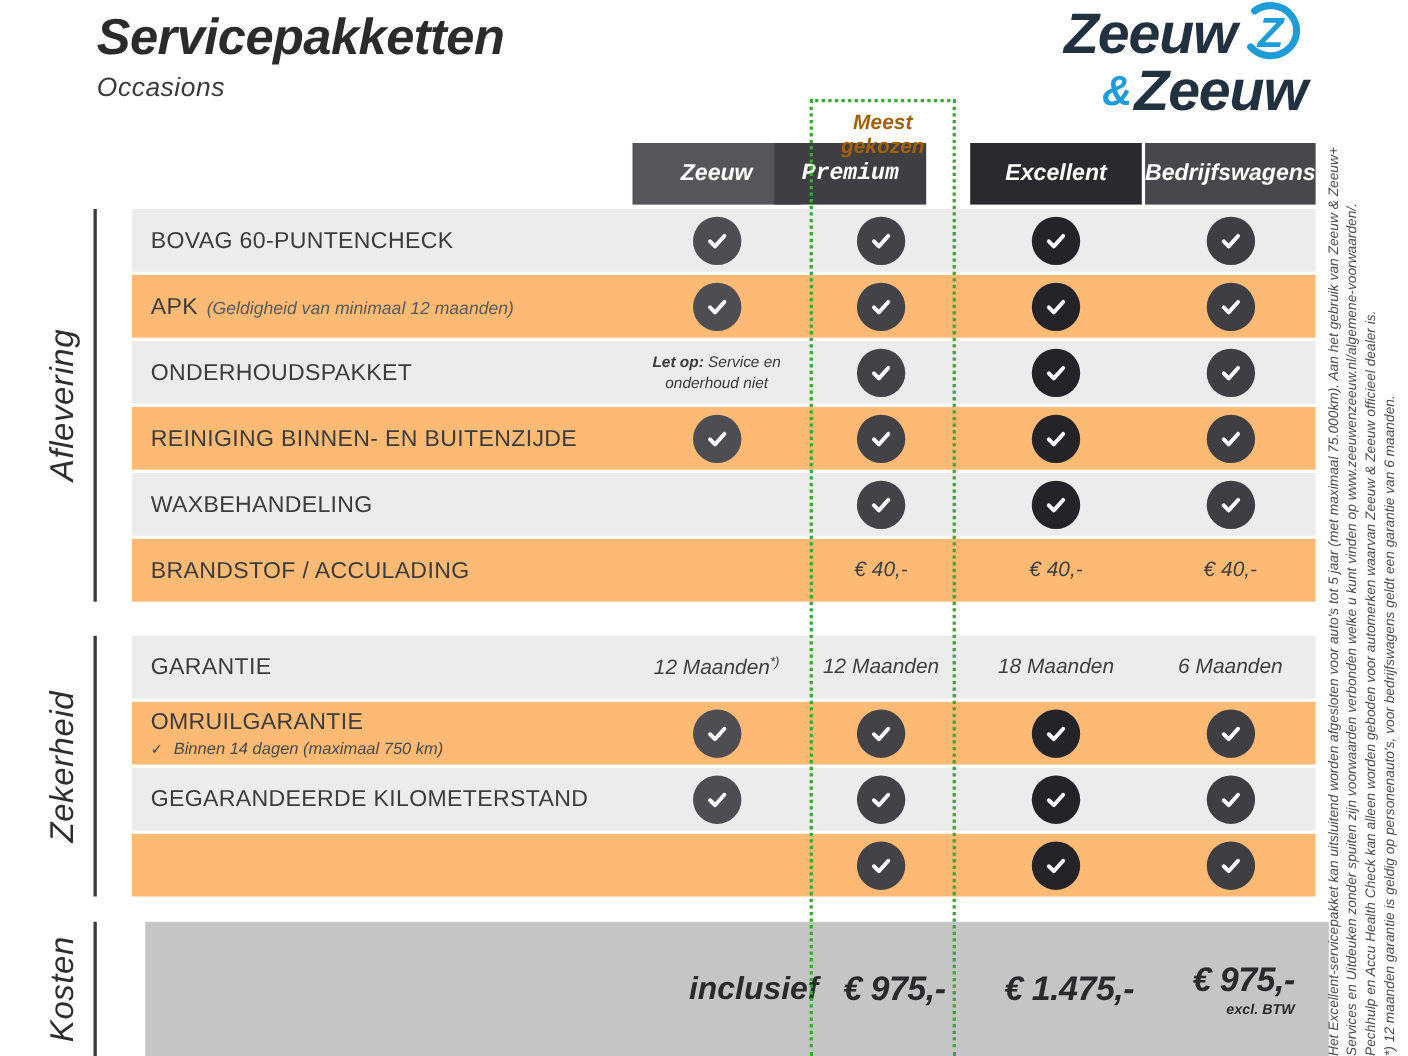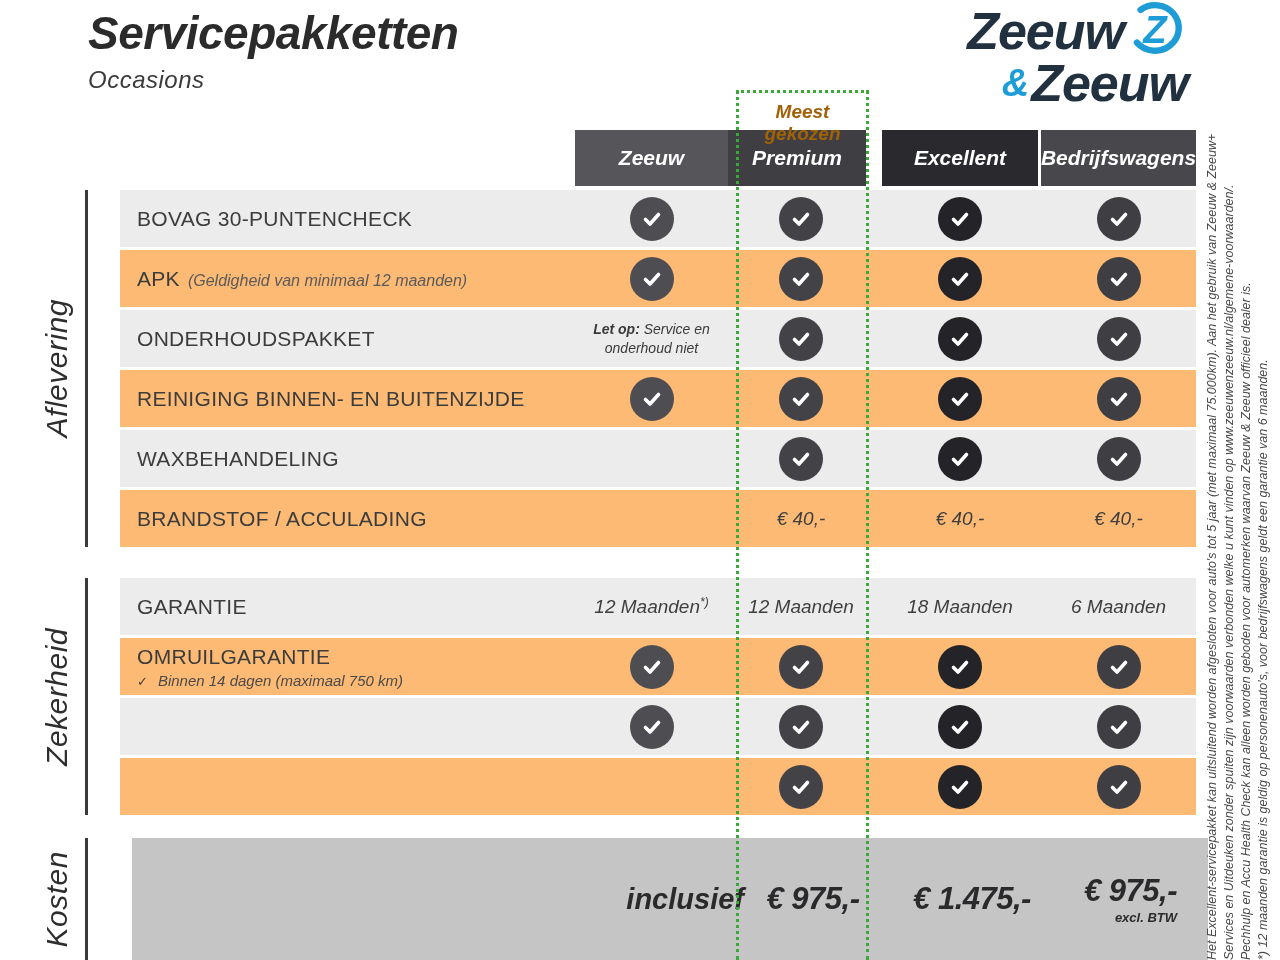--- a/index.html
+++ b/index.html
@@ -84,21 +84,21 @@
     <div class="row2">
       <span class="amp" style="color:#1E9CD8">&amp;</span>
       <span class="word" style="color:#22313F">Zeeuw</span>
     </div>
   </div>
 
   <div id="col-headers">
       <div class="col-header" style="left: 575px; width: 153px; background: rgb(85, 85, 90);">
         <span>Zeeuw</span>
       </div>
-      <div class="col-header" style="left: 728px; width: 138px; background: rgb(63, 63, 67);">
+      <div class="col-header" style="left: 704px; width: 138px; background: rgb(63, 63, 67); font-family: Liberation Mono, monospace;">
         <span>Premium</span>
       </div>
       <div class="col-header" style="left: 882px; width: 156px; background: rgb(42, 42, 46);">
         <span>Excellent</span>
       </div>
       <div class="col-header" style="left: 1041px; width: 155px; background: rgb(72, 72, 76);">
         <span>Bedrijfswagens</span>
       </div>
     </div>
 
@@ -113,21 +113,21 @@
       </div>
       <div class="rail" style="left: 85px; top: 838px; height: 122px;"></div>
       <div class="section-label-box" style="top: 838px; height: 122px;">
         <div class="section-label">Kosten</div>
       </div>
     </div>
 
   <div id="rows">
       <div class="row light" style="top: 190px;">
         <div class="row-label-wrap">
-          <div class="row-label">BOVAG 30-PUNTENCHECK</div>
+          <div class="row-label">BOVAG 60-PUNTENCHECK</div>
         </div>
         <div class="cell" style="left: 455px; width: 153px;">
           <div class="check-circle" style="background: rgb(78, 78, 82);">
             <svg width="24" height="24" viewBox="0 0 24 24">
               <path d="M5.5 12.5 L10 17 L18.5 7.5" stroke="#fff" stroke-width="3.6" fill="none" stroke-linecap="round" stroke-linejoin="round"></path>
             </svg>
           </div>
         </div>
         <div class="cell" style="left: 612px; width: 138px;">
           <div class="check-circle" style="background: rgb(67, 67, 71);">
@@ -333,20 +333,23 @@
         </div>
         <div class="cell" style="left: 921px; width: 155px;">
           <div class="check-circle" style="background: rgb(63, 63, 67);">
             <svg width="24" height="24" viewBox="0 0 24 24">
               <path d="M5.5 12.5 L10 17 L18.5 7.5" stroke="#fff" stroke-width="3.6" fill="none" stroke-linecap="round" stroke-linejoin="round"></path>
             </svg>
           </div>
         </div>
       </div>
       <div class="row light" style="top: 698px;">
+        <div class="row-label-wrap">
+          <div class="row-label">GEGARANDEERDE KILOMETERSTAND</div>
+        </div>
         <div class="cell" style="left: 455px; width: 153px;">
           <div class="check-circle" style="background: rgb(78, 78, 82);">
             <svg width="24" height="24" viewBox="0 0 24 24">
               <path d="M5.5 12.5 L10 17 L18.5 7.5" stroke="#fff" stroke-width="3.6" fill="none" stroke-linecap="round" stroke-linejoin="round"></path>
             </svg>
           </div>
         </div>
         <div class="cell" style="left: 612px; width: 138px;">
           <div class="check-circle" style="background: rgb(67, 67, 71);">
             <svg width="24" height="24" viewBox="0 0 24 24">

